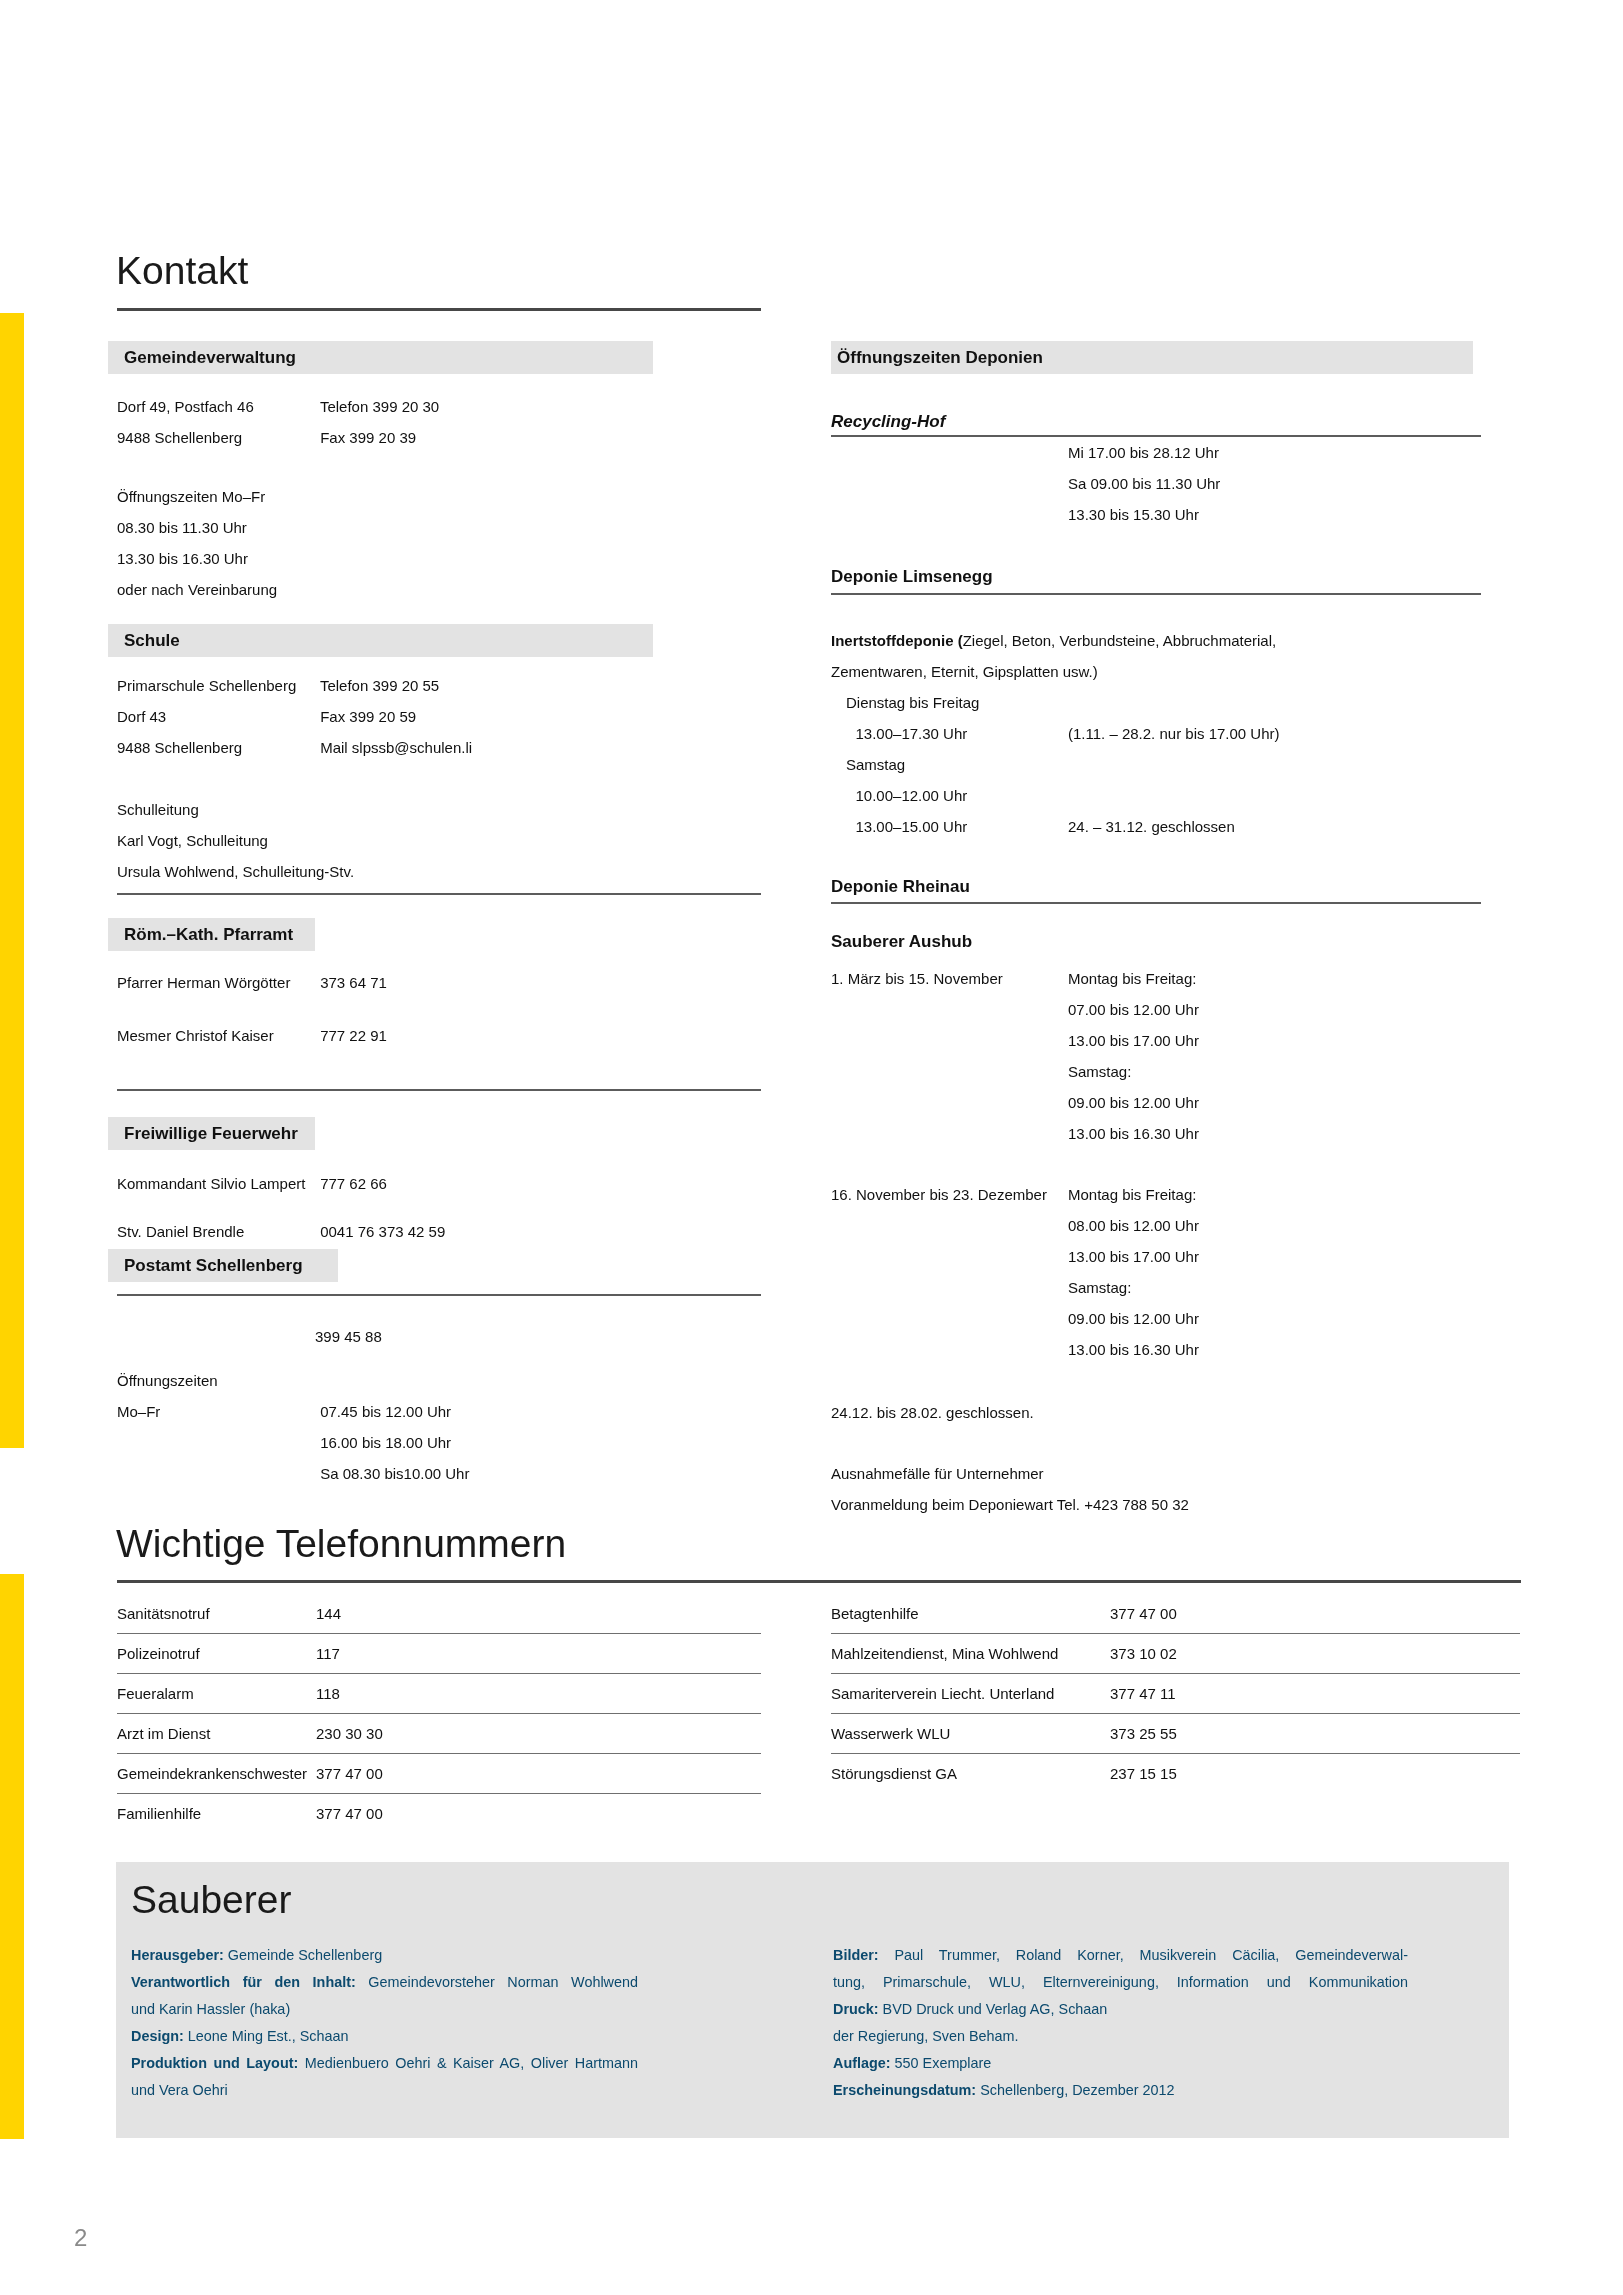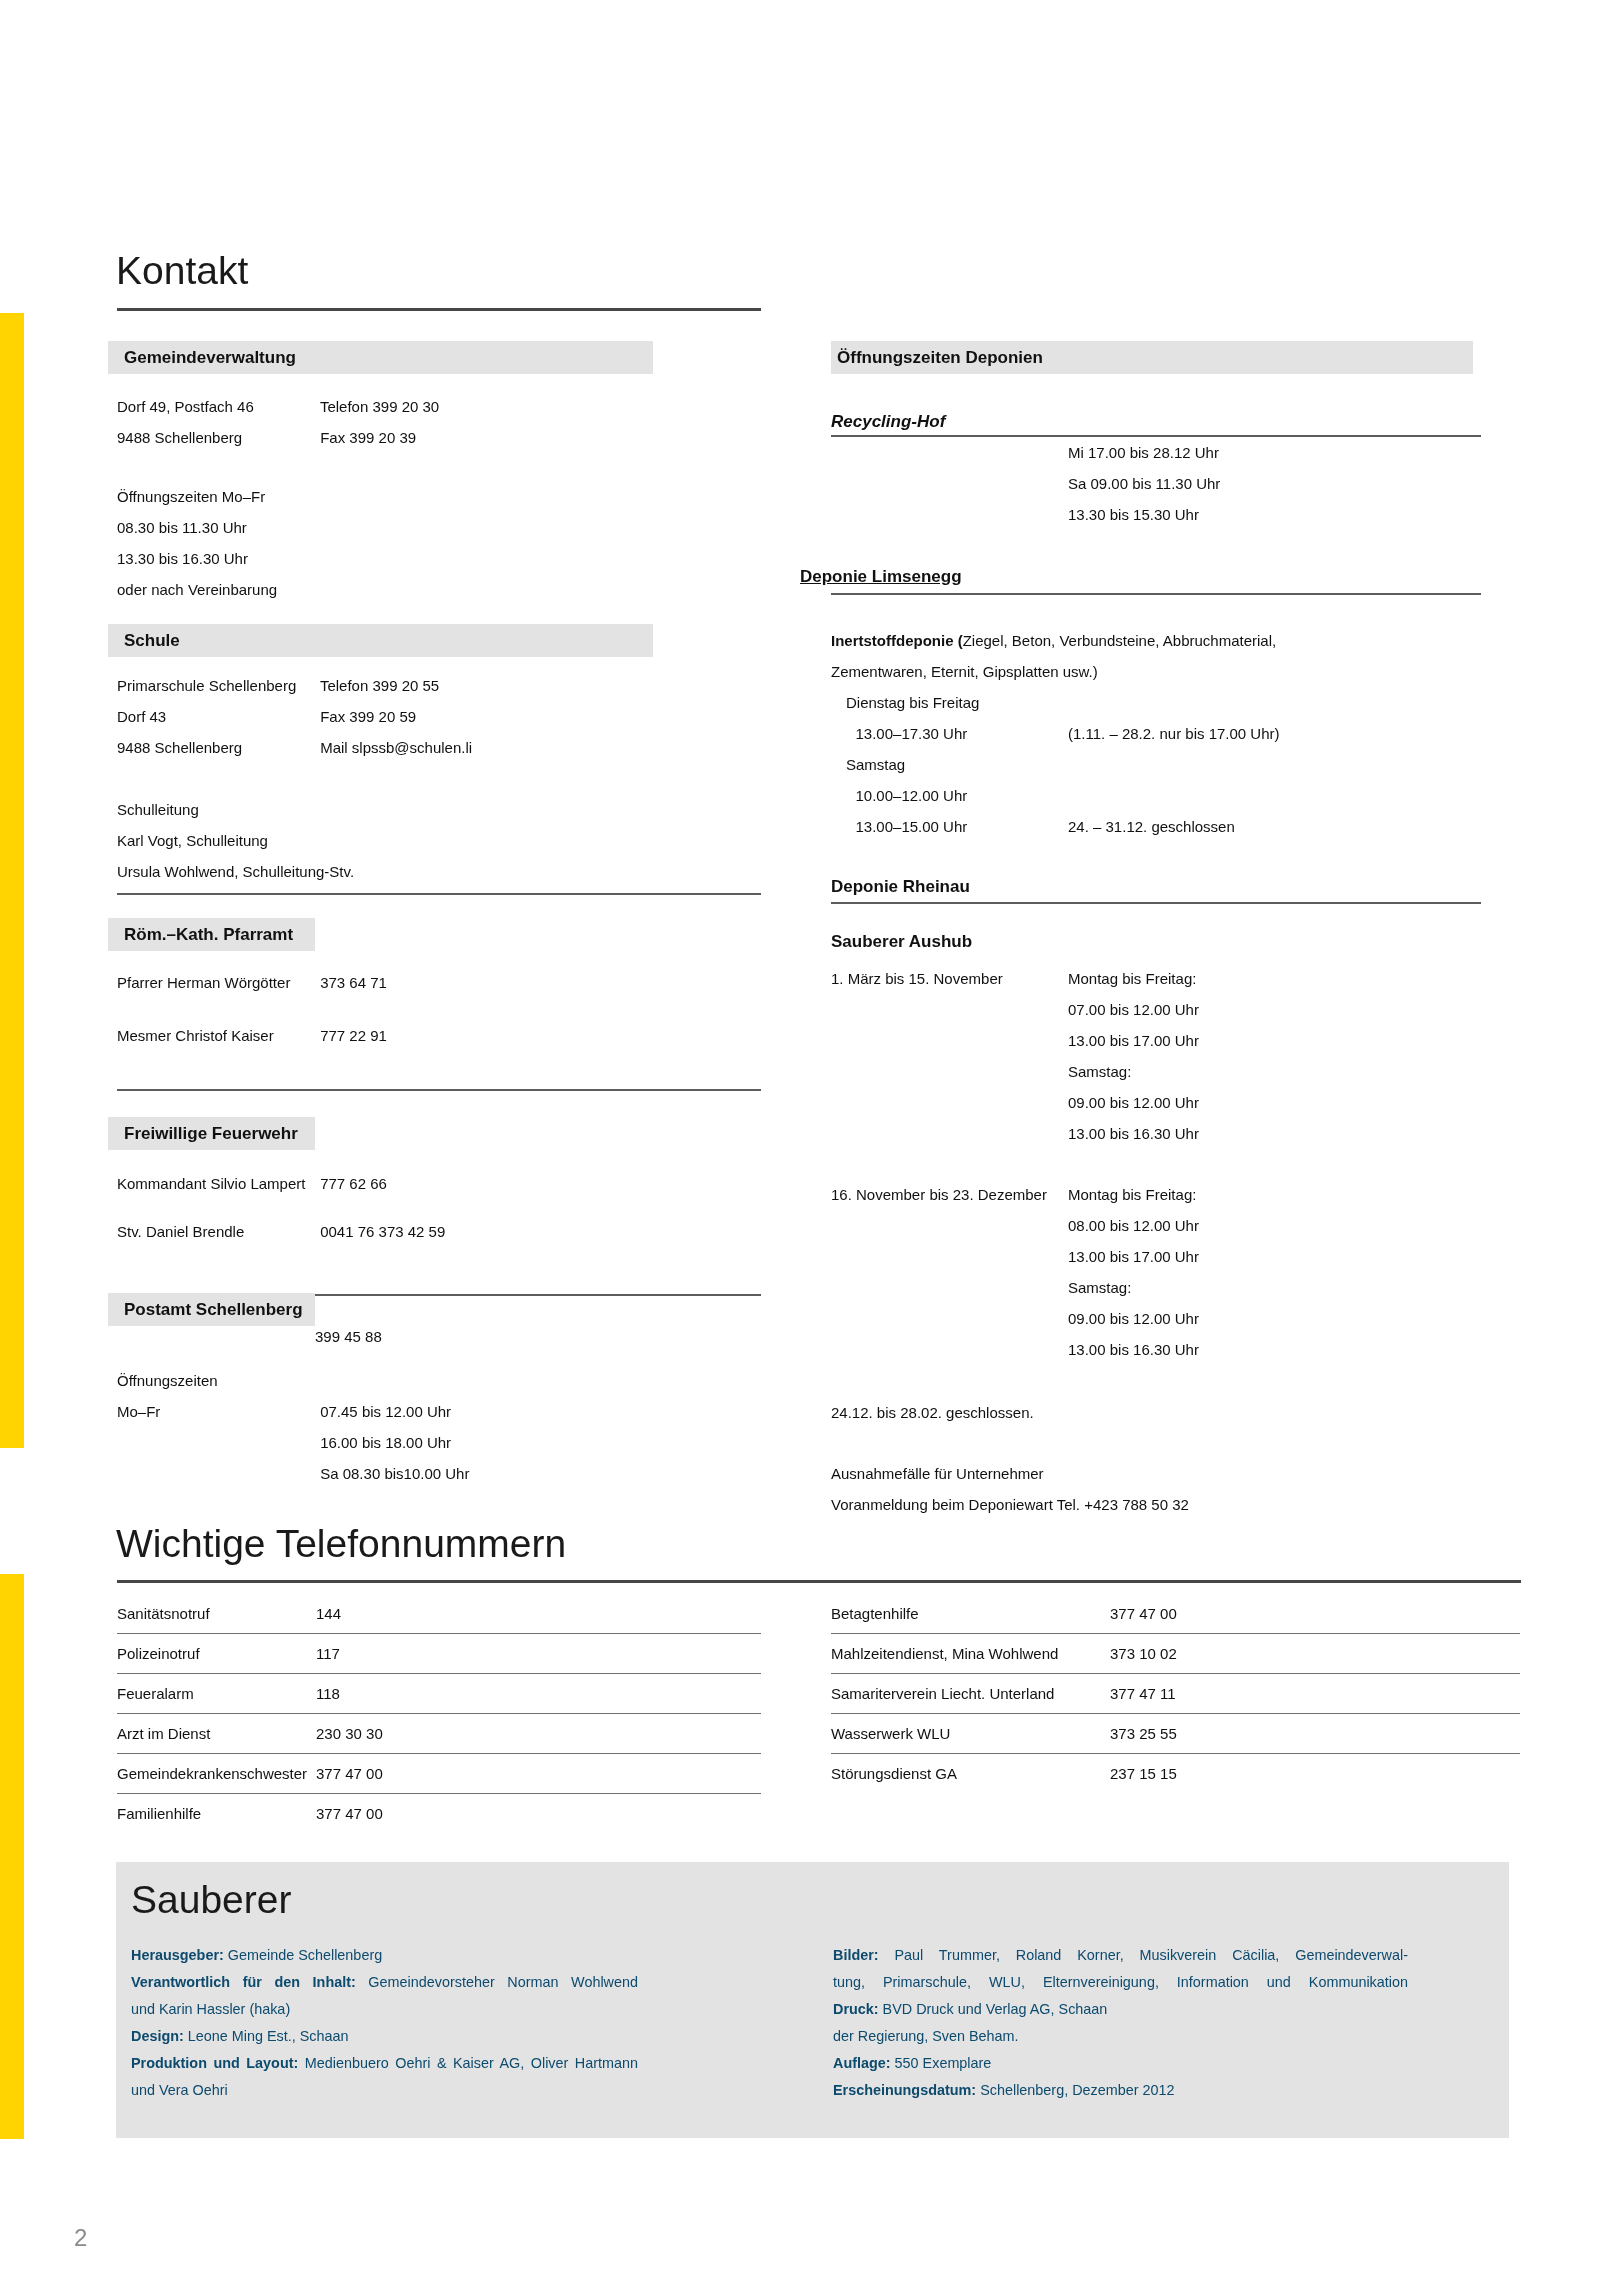--- a/index.html
+++ b/index.html
@@ -127,21 +127,21 @@
   </div>
   <div class="blk" style="top:1216px;left:117px;">
     <div class="prow">
       <span class="plabel">Stv. Daniel Brendle</span>
       <span>0041 76 373 42 59</span>
     </div>
   </div>
 
   <div class="rule2" style="top:1294px;left:117px;width:644px;"></div>
 
-  <div class="gbar" style="top:1293px;left:108px;width:207px;">
+  <div class="gbar" style="top:1249px;left:108px;width:230px;">
     <div class="btxt">Postamt Schellenberg</div>
   </div>
   <div class="blk" style="top:1320px;left:315px;line-height:33px;">399 45 88</div>
 
   <div class="blk" style="top:1365px;left:117px;">Öffnungszeiten</div>
 
   <div class="blk" style="top:1396px;left:117px;">
     <div class="prow">
       <span class="plabel">Mo–Fr</span>
       <span>07.45 bis 12.00 Uhr</span>
@@ -162,21 +162,21 @@
 
   <div class="heading" style="top:406px;left:831px;font-style:italic;">Recycling-Hof</div>
   <div class="rule2" style="top:435px;left:831px;width:650px;"></div>
 
   <div class="blk" style="top:437px;left:1068px;">
     <div>Mi 17.00 bis 28.12 Uhr</div>
     <div>Sa 09.00 bis 11.30 Uhr</div>
     <div>13.30 bis 15.30 Uhr</div>
   </div>
 
-  <div class="heading" style="top:561px;left:800px;text-decoration:underline;">Deponie Limsenegg</div>
+  <div class="heading" style="top:561px;left:831px;">Deponie Limsenegg</div>
   <div class="rule2" style="top:593px;left:831px;width:650px;"></div>
 
   <div class="blk" style="top:625px;left:831px;">
     <div class="dline">
       <span style="font-weight:700;">Inertstoffdeponie (</span><span>Ziegel, Beton, Verbundsteine, Abbruchmaterial,</span>
     </div>
     <div class="dline">Zementwaren, Eternit, Gipsplatten usw.)</div>
     <div class="dline">
       <span class="ind1">Dienstag bis Freitag</span>
       <span class="dnote"></span>

